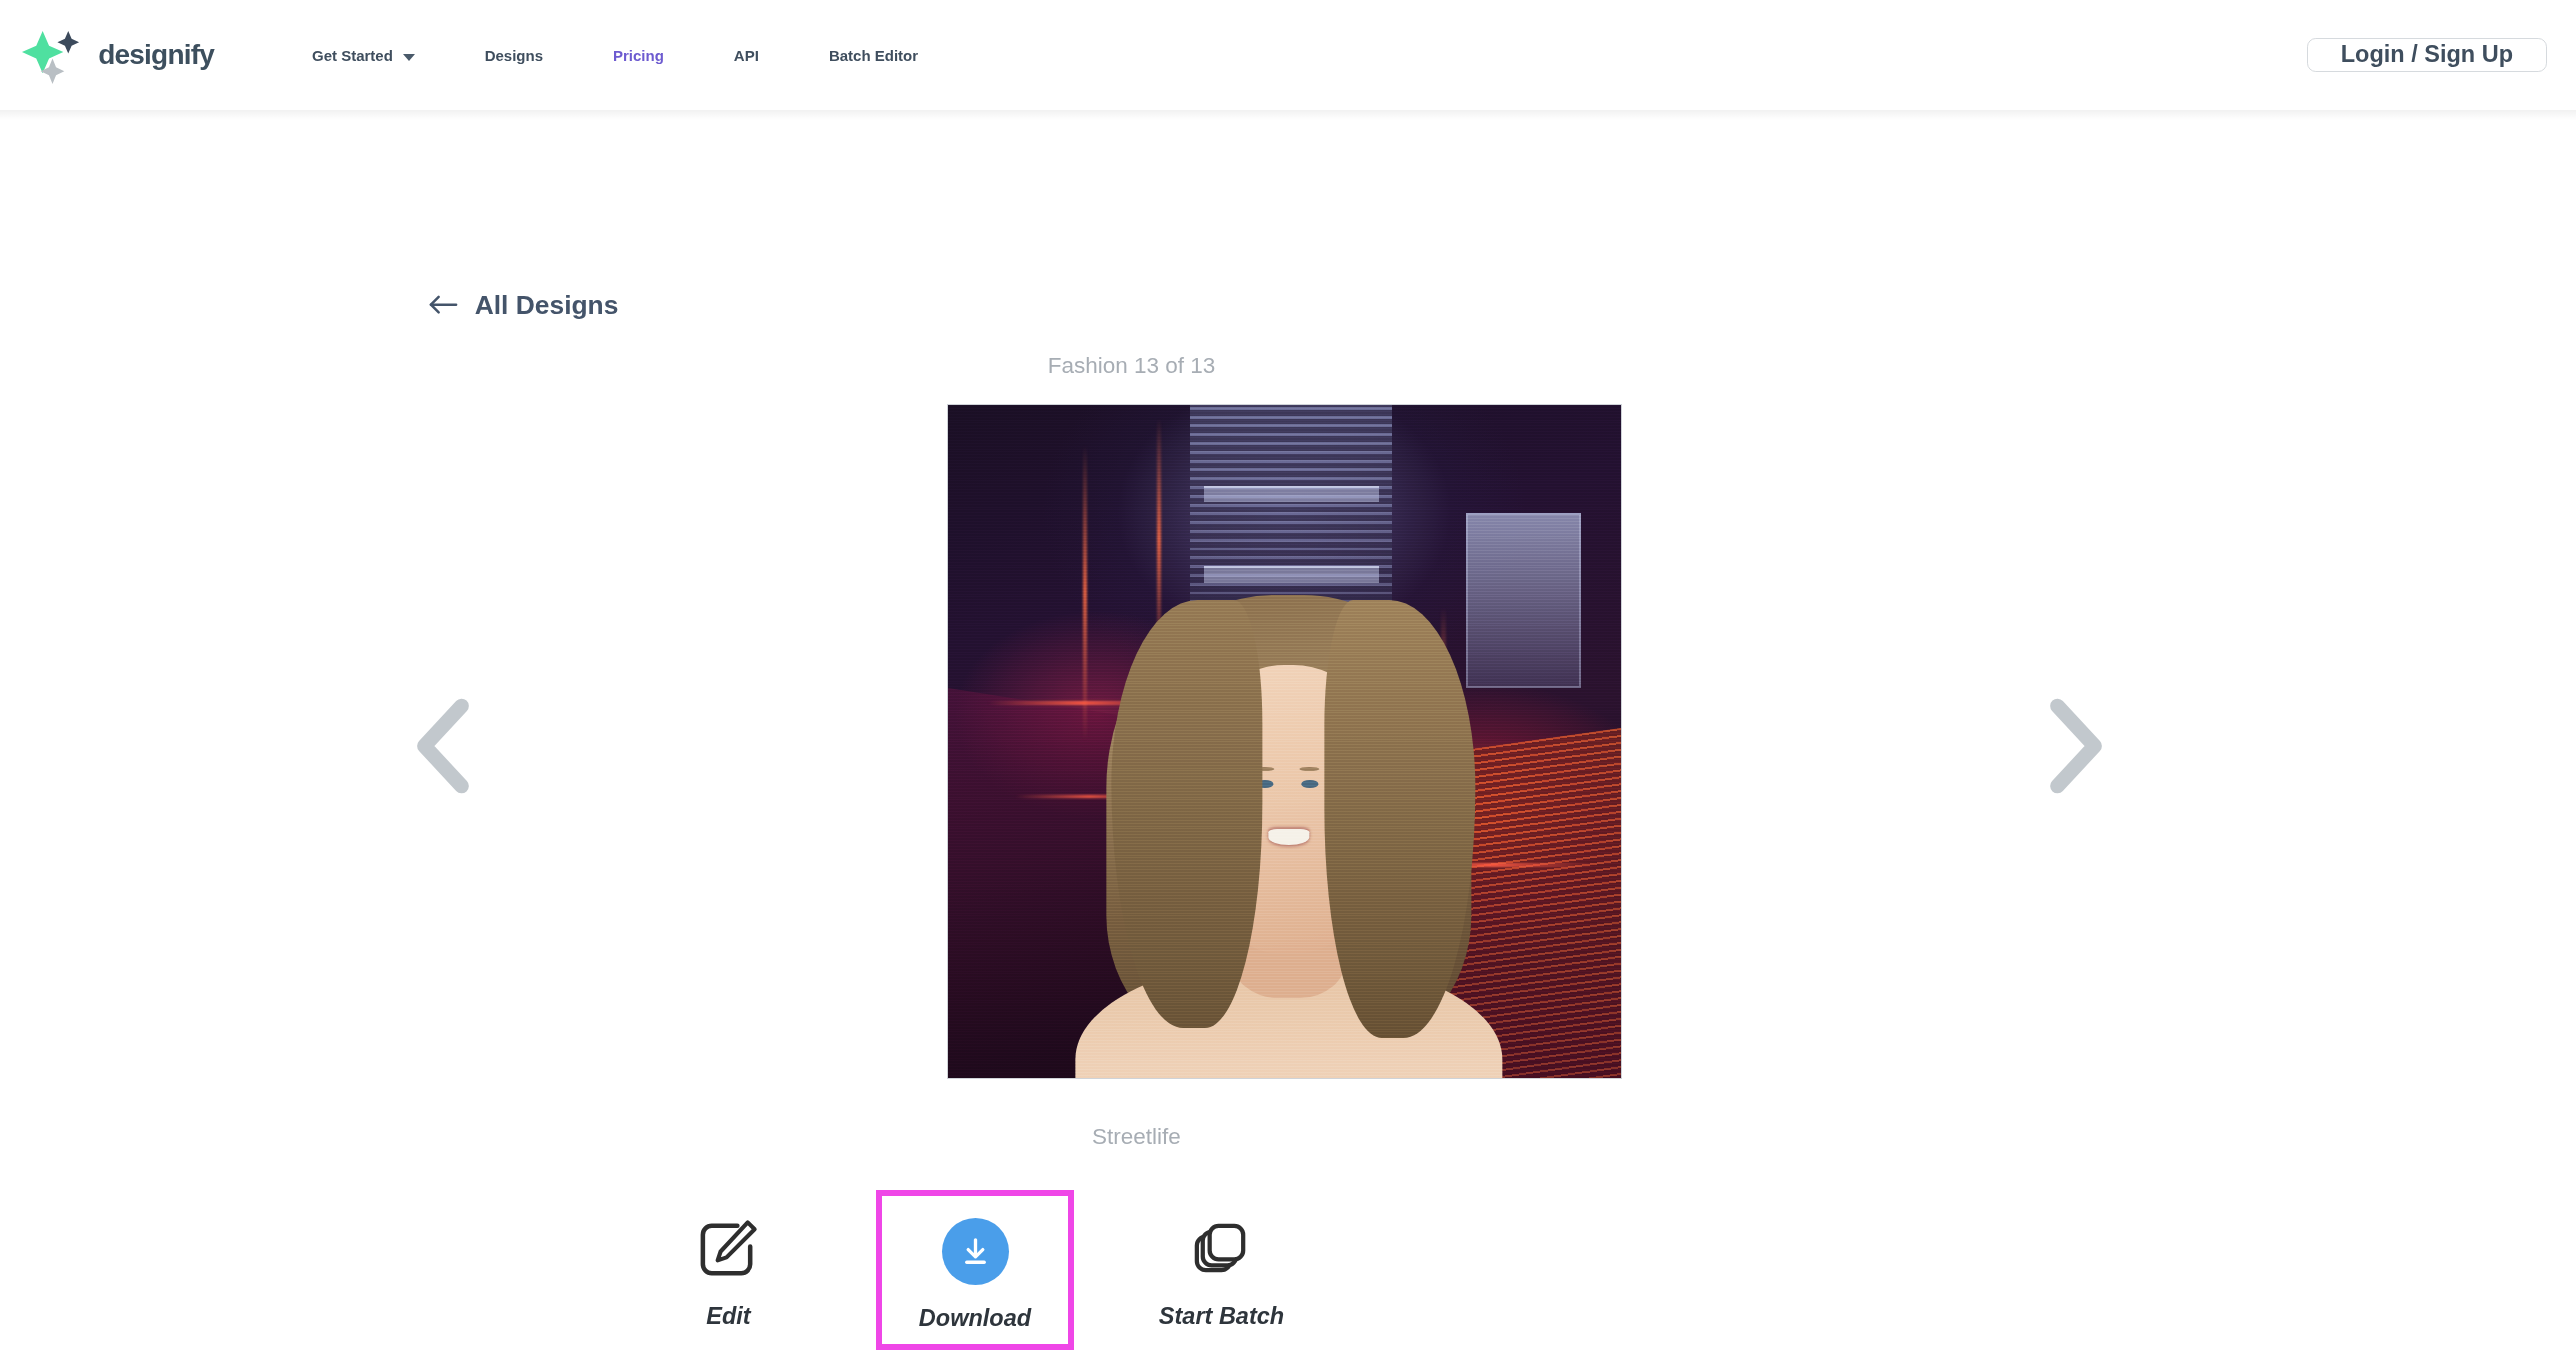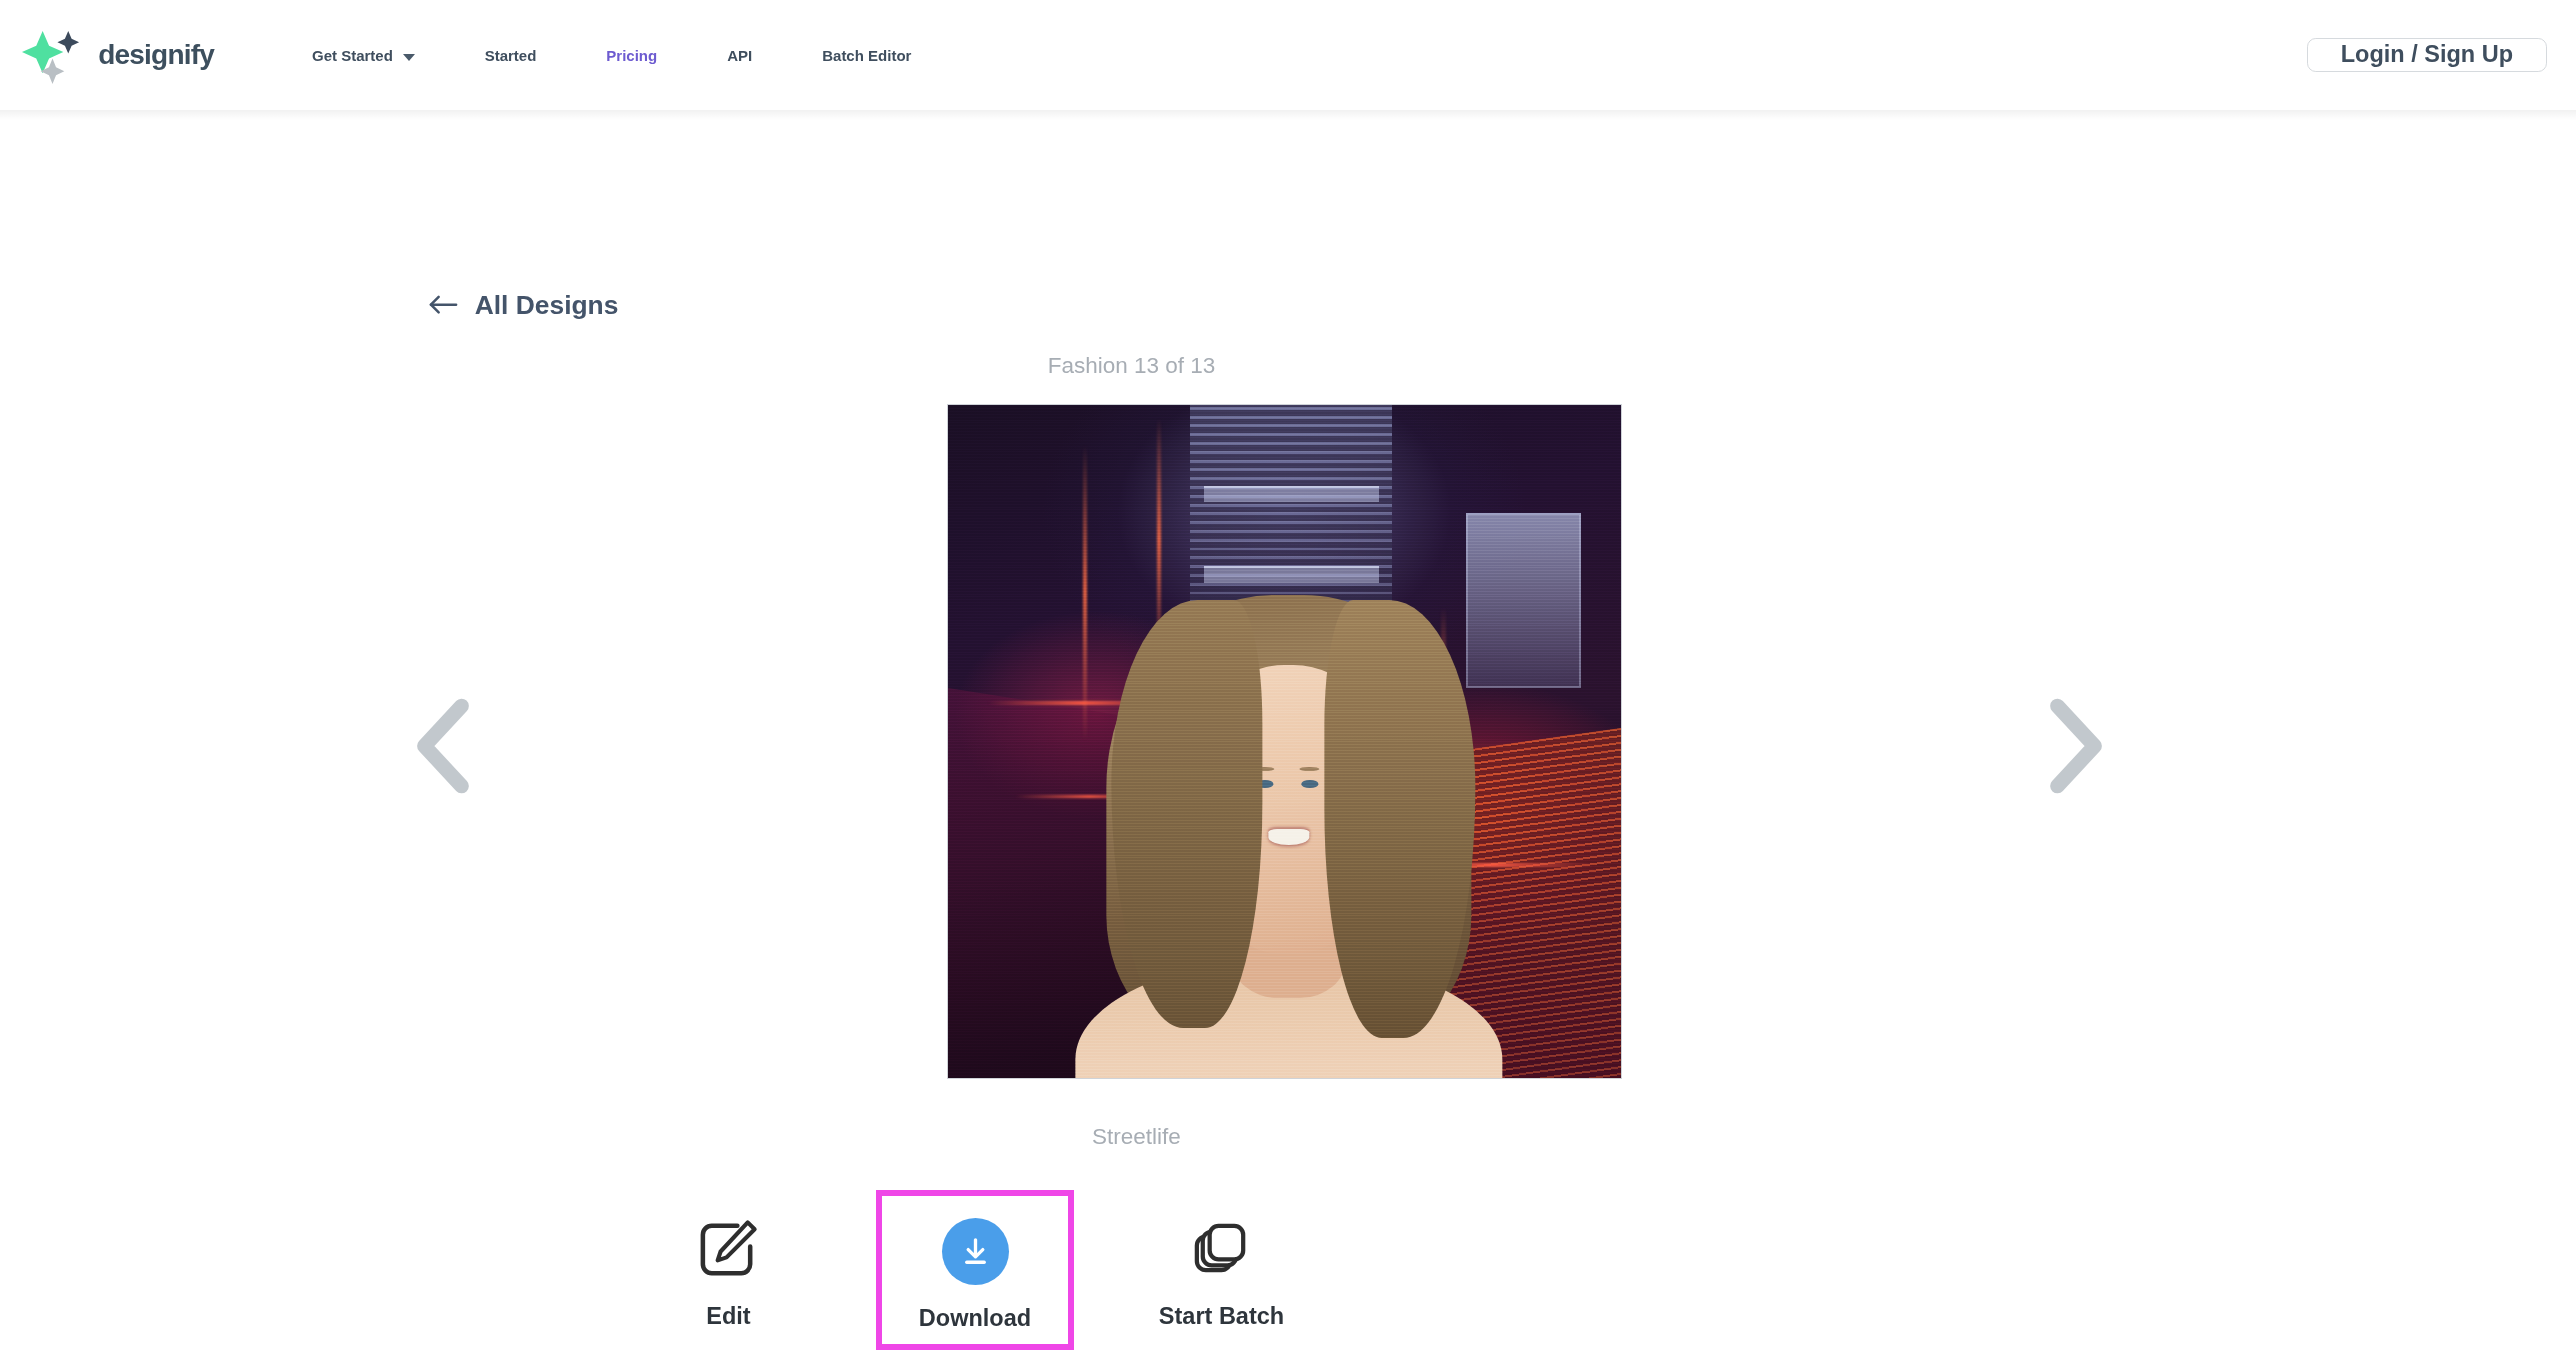--- a/index.html
+++ b/index.html
@@ -372,20 +372,21 @@
     display: flex;
     flex-direction: column;
     align-items: center;
     justify-content: flex-start;
     gap: 0;
     background: transparent;
     border: none;
     cursor: pointer;
     padding: 17.6px 0 0 0;
     margin: 0 29px;
+    font-style: italic;
   }
   .action.highlighted {
     outline: 6.9px solid #ef46e7;
     outline-offset: 0;
     padding: 19.6px 0 13.7px 0;
     width: 186px;
   }
   .action-icon {
     height: 72px;
     display: flex;
@@ -433,21 +434,21 @@
       </svg>
     </span>
     <span class="brand-name">designify</span>
   </a>
 
   <nav class="main-nav">
     <a class="nav-item">
       <span>Get Started</span>
       <span class="caret"></span>
     </a>
-    <a class="nav-item">Started</a>
+    <a class="nav-item">Designs</a>
     <a class="nav-item accent">Pricing</a>
     <a class="nav-item">API</a>
     <a class="nav-item">Batch Editor</a>
   </nav>
 
   <div class="header-spacer"></div>
 
   <button class="login-btn">Login / Sign Up</button>
 </header>
 <div class="header-shadow"></div>

